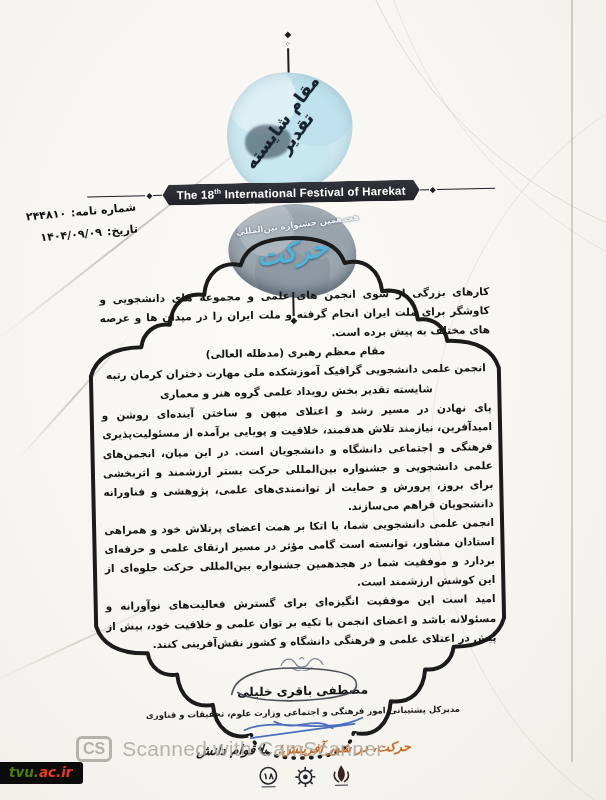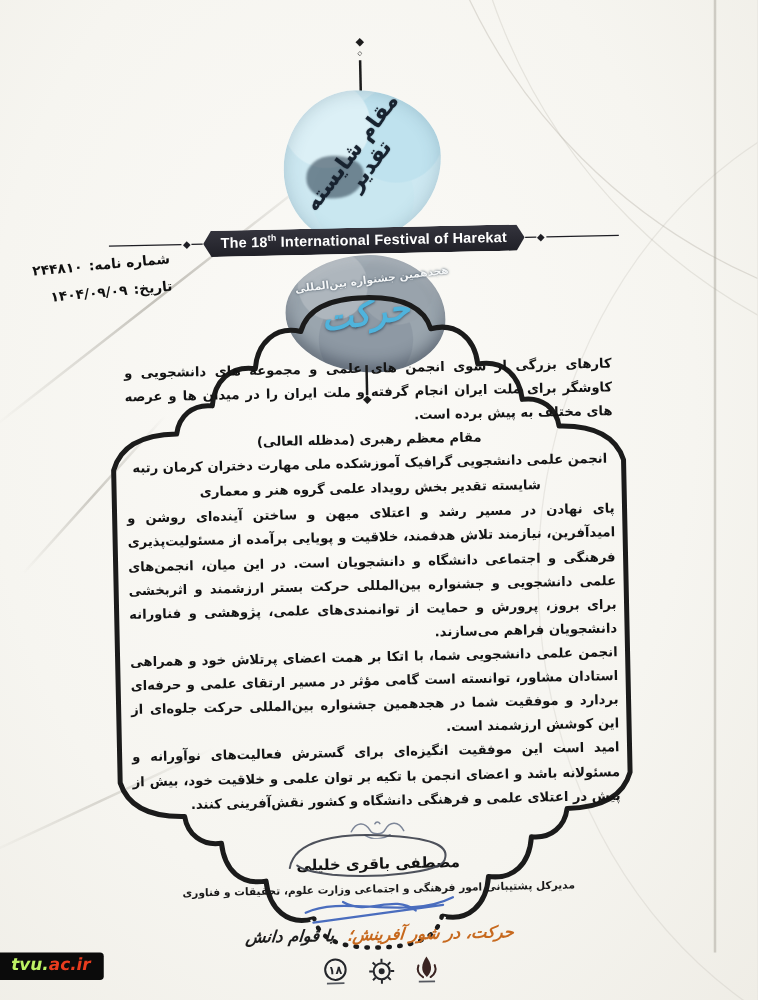--- a/index.html
+++ b/index.html
@@ -136,21 +136,21 @@
   .cs-box{border:3px solid #aba79f;border-radius:6px;font-weight:bold;font-size:16px;padding:2px 4px;line-height:1;}
   .wm-text{font-size:21px;letter-spacing:.3px;}
 
   
   .site-badge{
     position:absolute;left:0;top:762px;background:#0b0b0b;
     padding:2px 10px 4px 9px;border-radius:0 3px 3px 0;
     font-style:italic;font-weight:bold;font-size:13.5px;line-height:1.2;
     font-family:"DejaVu Sans",sans-serif;
   }
-  .site-badge .pre{color:#bef264;}
+  .site-badge .pre{color:#4d7c0f;}
   .site-badge .suf{color:#e83c1e;}
 </style>
 </head>
 <body>
 
 <div class="page">
 
   <div class="crease l1"></div>
   <div class="crease l2"></div>
   <div class="crease l3"></div>
@@ -263,18 +263,22 @@
           <svg width="20" height="24" viewBox="0 0 20 24">
             <path d="M10 1 C6 7 4.6 12 10 17.5 C15.4 12 14 7 10 1 Z" fill="#3a2422"></path>
             <path d="M3.5 8 C2 12 3 15 7 17.5 M16.5 8 C18 12 17 15 13 17.5" fill="none" stroke="#3a2422" stroke-width="1.6" stroke-linecap="round"></path>
             <line x1="3.5" y1="21" x2="16.5" y2="21" stroke="#55585f" stroke-width="1.3"></line>
           </svg>
         </span>
       </div>
     </div>
   </div>
 
+  <div class="watermark">
+    <span class="cs-box">CS</span>
+    <span class="wm-text">Scanned with CamScanner</span>
+  </div>
 
   <div class="site-badge">
     <span class="pre">tvu.</span><span class="suf">ac.ir</span>
   </div>
 
 </div>
 
 </body></html>

